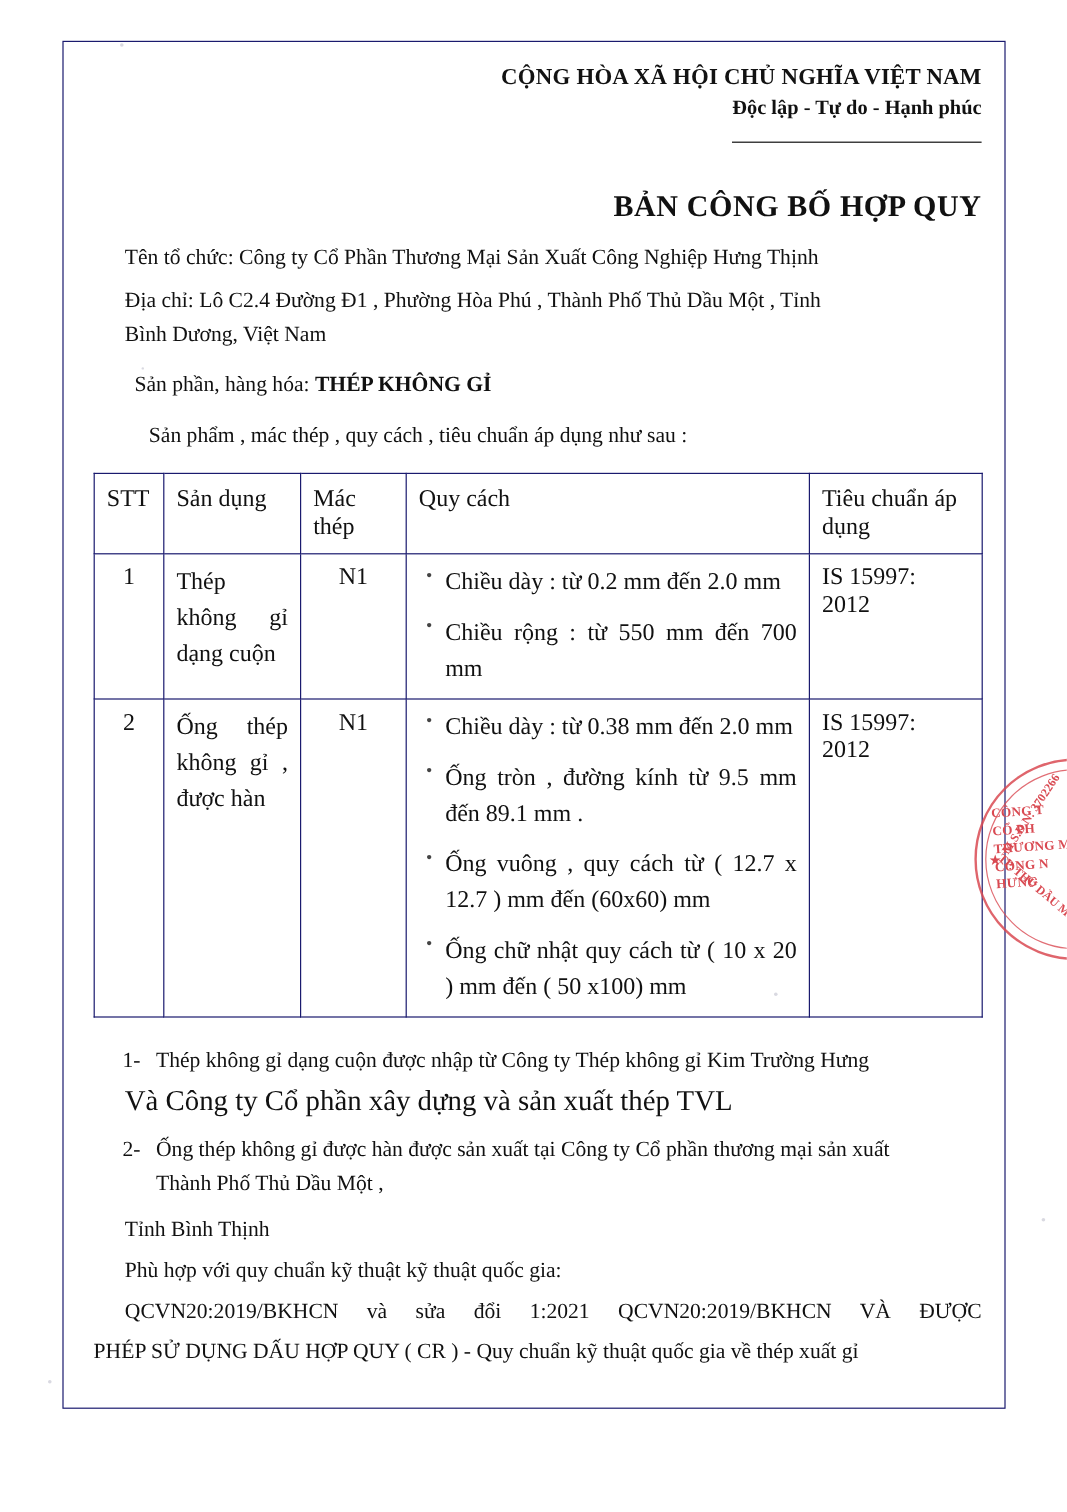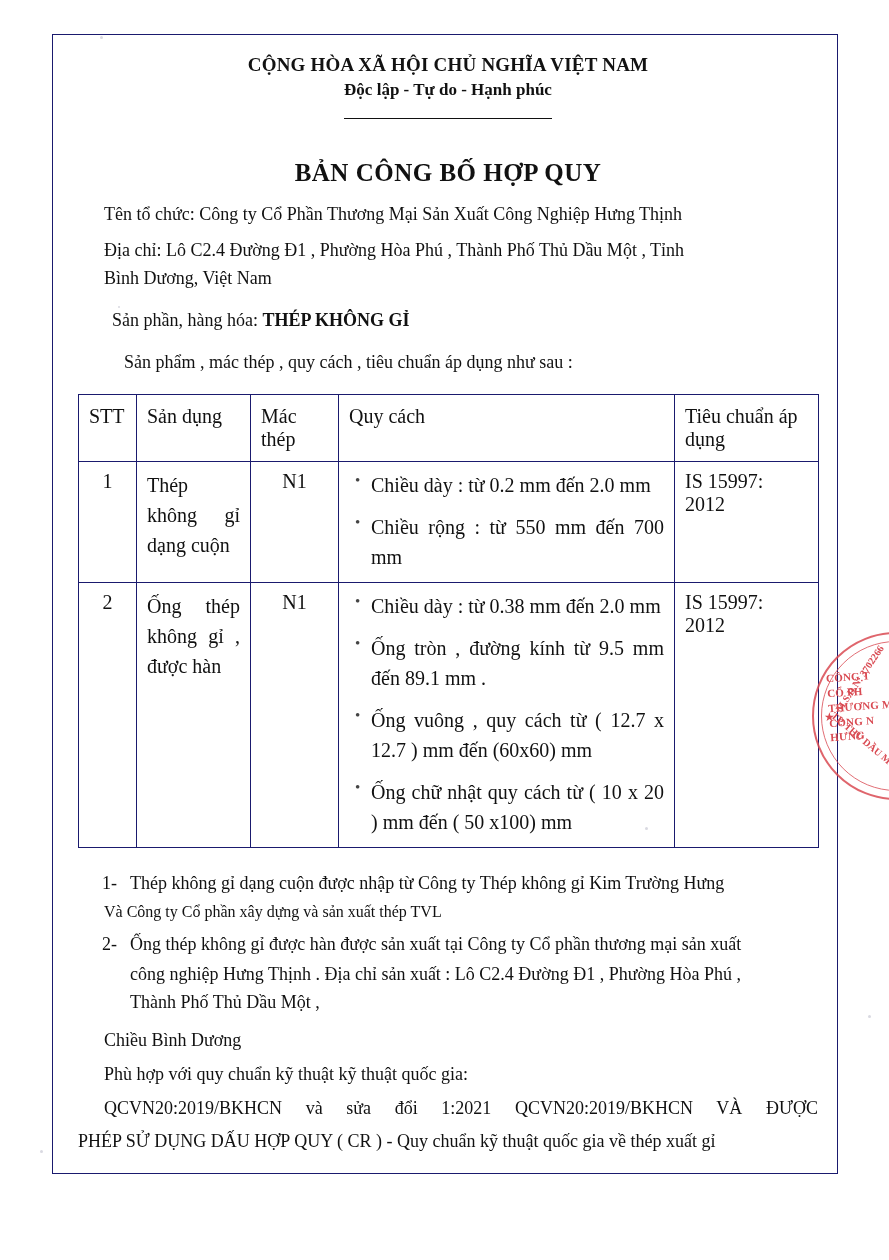--- a/index.html
+++ b/index.html
@@ -28,21 +28,21 @@
     background: #ffffff;
   }
 
   .content {
     position: absolute;
     left: 78px;
     top: 54px;
     width: 740px;
   }
 
-  .center { text-align: center; }
+  .center { text-align: right; }
 
   .nat-title {
     font-size: 19px;
     font-weight: bold;
     letter-spacing: 0.2px;
     color: #121212;
   }
   .nat-sub {
     font-size: 17px;
     font-weight: bold;
@@ -307,32 +307,31 @@
         <td>IS 15997: 2012</td>
       </tr>
     </tbody>
   </table>
 
   <div class="notes">
     <div class="note-row">
       <div class="note-num">1-</div>
       <div class="note-body">Thép không gỉ dạng cuộn được nhập từ Công ty Thép không gỉ Kim Trường Hưng</div>
     </div>
-    <div class="note-cont" style="font-size:16px;line-height:1.55">Và Công ty Cổ phần xây dựng và sản xuất thép TVL</div>
+    <div class="note-cont" style="font-size:24px;line-height:1.55">Và Công ty Cổ phần xây dựng và sản xuất thép TVL</div>
 
     <div class="note-row" style="margin-top:6px">
       <div class="note-num">2-</div>
       <div class="note-body">Ống thép không gỉ được hàn được sản xuất tại Công ty Cổ phần thương mại sản xuất</div>
     </div>
-    <div class="note-cont2" style="font-size:18px;line-height:1.55">công nghiệp Hưng Thịnh . Địa chỉ sản xuất : Lô C2.4 Đường Đ1 , Phường Hòa Phú ,</div>
     <div class="note-cont2" style="font-size:18px;line-height:1.55">Thành Phố Thủ Dầu Một ,</div>
   </div>
 
   <div class="tail">
-    <p class="p-indent">Chiều Bình Dương</p>
+    <p class="p-indent">Tỉnh Bình Thịnh</p>
     <p class="p-indent">Phù hợp với quy chuẩn kỹ thuật kỹ thuật quốc gia:</p>
     <p class="p-indent p-just">QCVN20:2019/BKHCN và sửa đổi 1:2021  QCVN20:2019/BKHCN VÀ ĐƯỢC</p>
     <p>PHÉP SỬ DỤNG DẤU HỢP QUY ( CR ) -  Quy chuẩn kỹ thuật quốc gia về thép xuất gỉ</p>
   </div>
 
 </div>
 
 <div class="stamp">
   <div class="ring"></div>
   <div class="ring2"></div>

